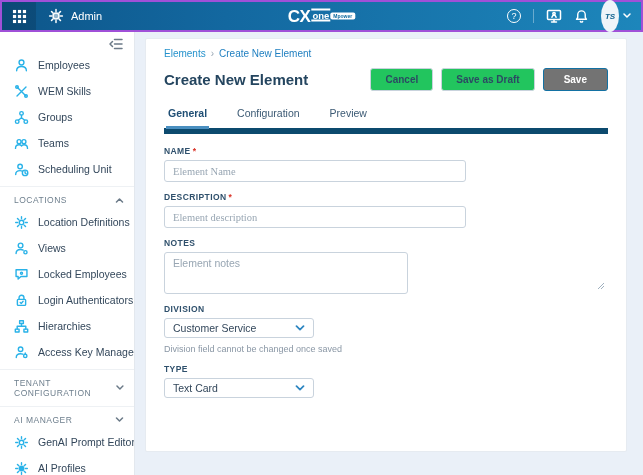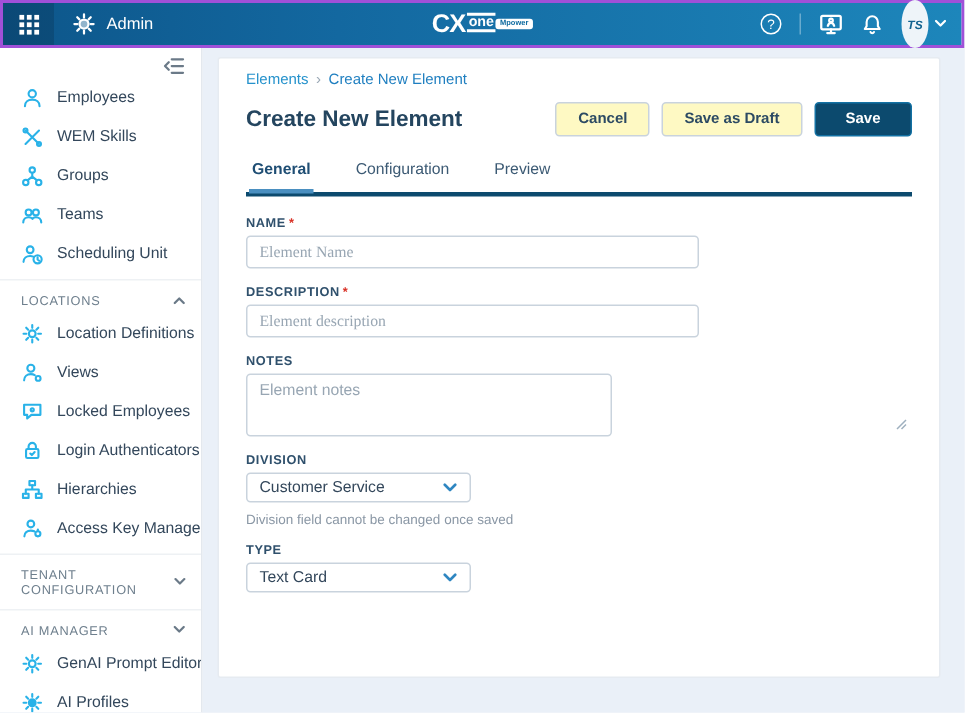--- a/index.html
+++ b/index.html
@@ -46,25 +46,25 @@
 
   .breadcrumb { display:flex; align-items:center; gap:5px; font-size:10px; }
   .crumb-link { color:#2592cc; cursor:pointer; }
   .crumb-sep { color:#9aa8b5; }
   .crumb-current { color:#1f7fc0; }
 
   .title-row { display:flex; justify-content:space-between; align-items:center; margin-top:9px; }
   .page-title { font-size:15px; font-weight:bold; color:#24455f; }
   .btn-row { display:flex; gap:8px; }
   .btn { height:23px; padding:0 14px; font-size:10px; font-weight:bold; border-radius:3px;
-    border:1px solid #c9d3dd; background:#fef9c3; color:#2c4a63; cursor:pointer;
+    border:1px solid #c9d3dd; background:#22c55e; color:#2c4a63; cursor:pointer;
     font-family:"Liberation Sans",sans-serif; }
-  .btn.primary { background:#0c4a6e; border-color:#1371a3; color:#fff; padding:0 20px; }
-
-  .tabs { display:flex; gap:26px; margin-top:10px; border-bottom:3px solid #0c4a6e; padding-left:2px; }
+  .btn.primary { background:#737373; border-color:#1371a3; color:#fff; padding:0 20px; }
+
+  .tabs { display:flex; gap:26px; margin-top:10px; border-bottom:6px solid #0c4a6e; padding-left:2px; }
   .tab { padding:6px 2px 7px; font-size:10.5px; color:#3c5a74; cursor:pointer; }
   .tab.active { color:#1f4e74; font-weight:bold; border-bottom:3px solid #4a8fc0; margin-bottom:-1px; }
 
   .form { margin-top:12px; }
   .field { margin-bottom:10px; }
   .field-label { display:block; font-size:8.5px; font-weight:bold; color:#2f506c;
     letter-spacing:.4px; margin-bottom:4px; }
   .req { color:#d93025; margin-left:2px; }
   .text-input { width:302px; height:22px; border:1px solid #c9d3dd; border-radius:3px;
     padding:0 8px; font-size:10.5px; color:#33475b; background:#fff;

